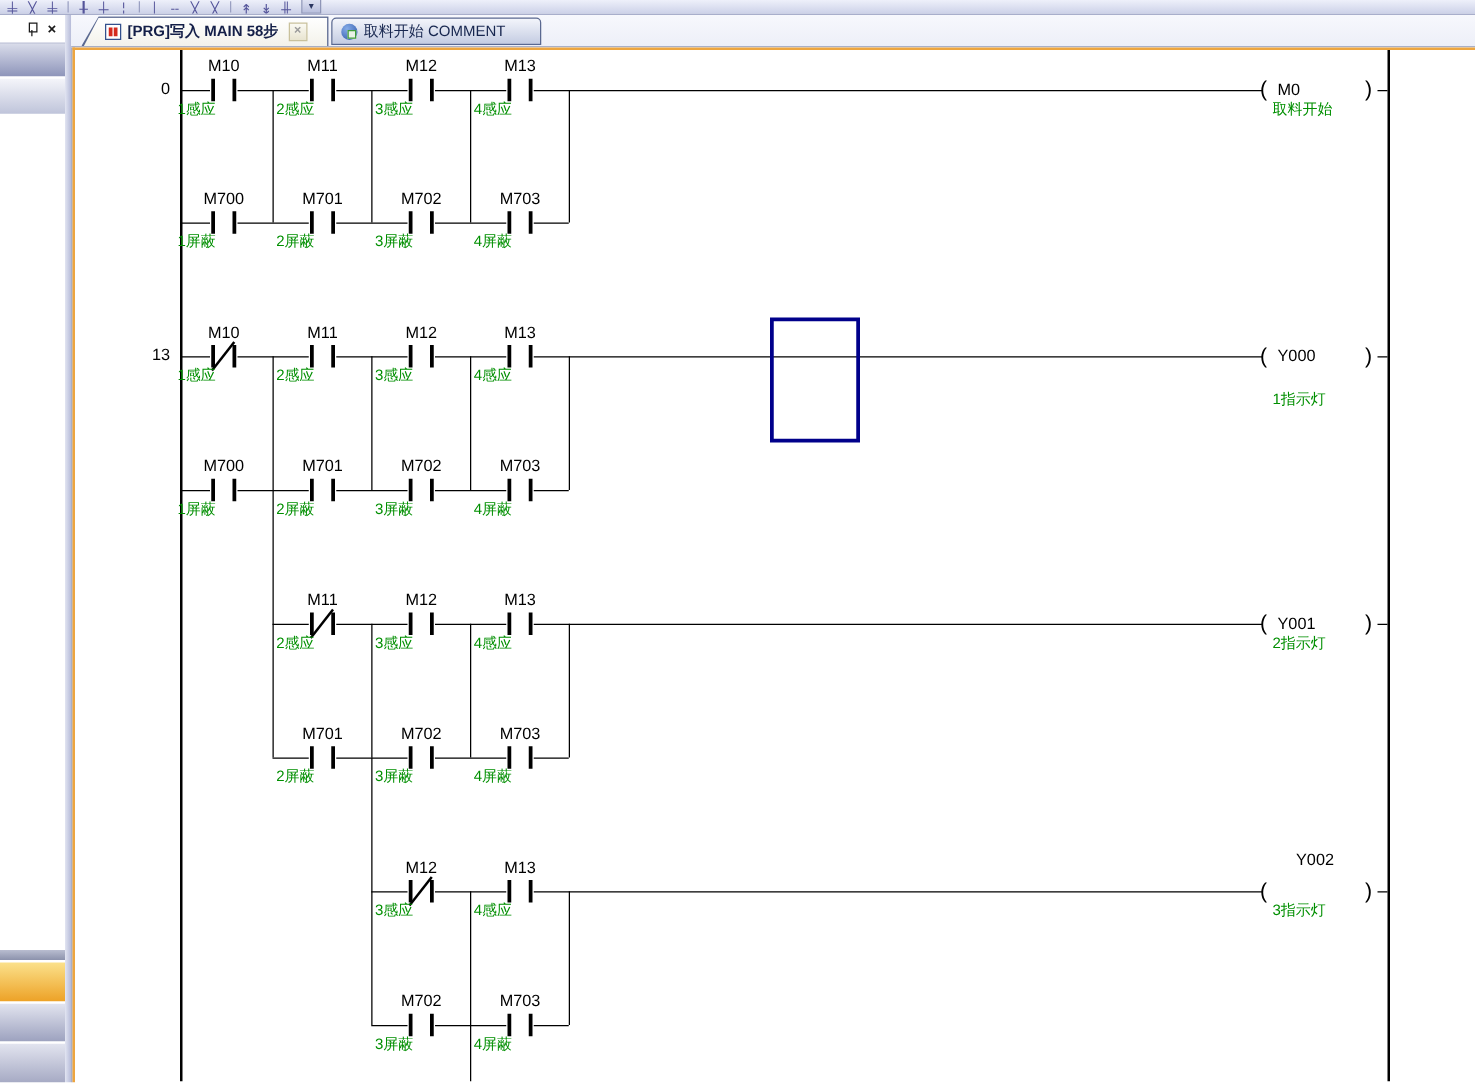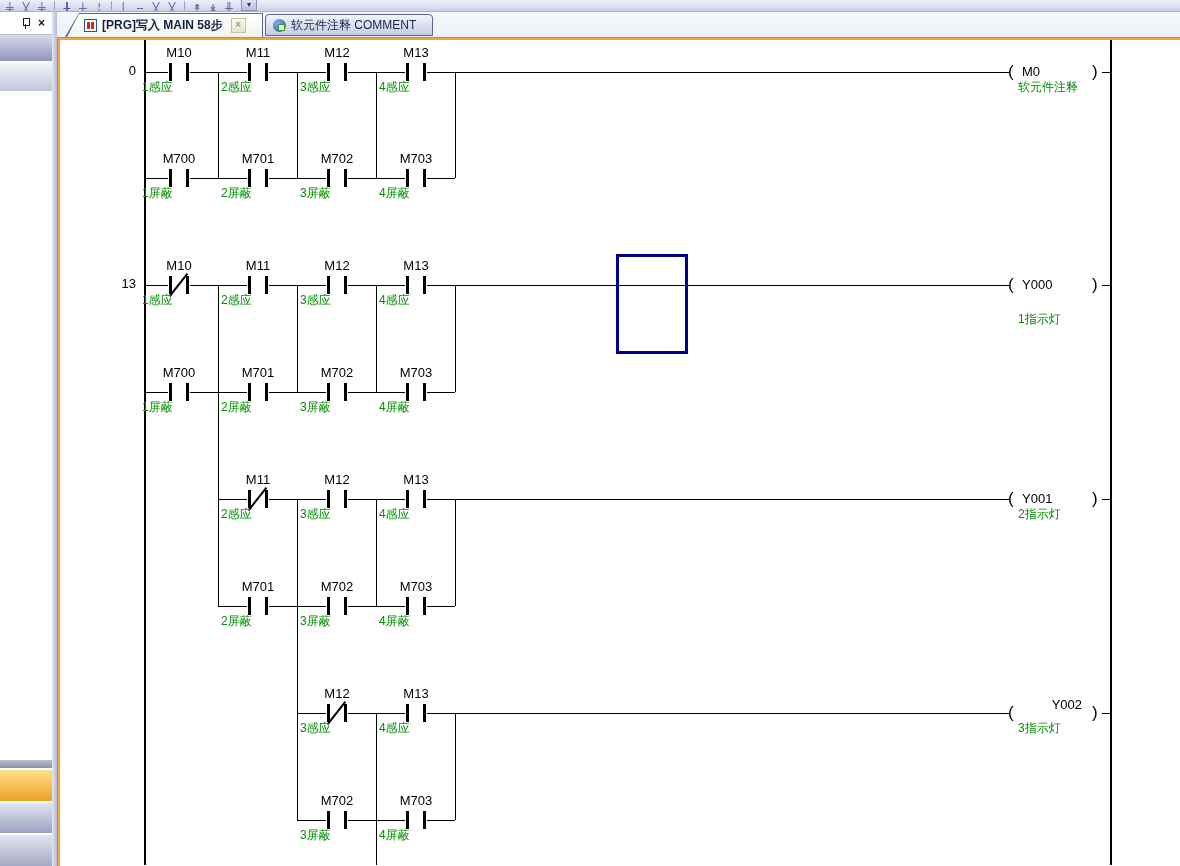--- a/index.html
+++ b/index.html
@@ -125,21 +125,21 @@
   <div class="tabbar">
     <div class="tab-active">
       <div class="tab-active-inner">
         <span class="prg-icon"></span>
         <span>[PRG]写入 MAIN 58步</span>
         <span class="tab-close">×</span>
       </div>
     </div>
     <div class="tab-inactive">
       <span class="cmt-icon"></span>
-      <span>软元件注释 COMMENT</span>
+      <span>取料开始 COMMENT</span>
     </div>
   </div>
   <div class="editor-body">
     <div class="orange-t"></div>
     <div class="orange-l"></div>
     <div class="ladder">
         <div class="vline rail" style="left: 84px; top: 0px; height: 825px;"></div>
         <div class="vline rail" style="left: 1050px; top: 0px; height: 825px;"></div>
         <div class="hline" style="left: 84px; top: 32px; width: 866px;"></div>
         <div class="stepn" style="left: 38px; top: 23px;">0</div>
@@ -193,21 +193,21 @@
         <div class="dev" style="left: 324px; top: 111px;">M703</div>
         <div class="cmt" style="left: 319px; top: 145px;">4屏蔽</div>
         <div class="vline" style="left: 158px; top: 32px; height: 106px;"></div>
         <div class="vline" style="left: 237px; top: 32px; height: 106px;"></div>
         <div class="vline" style="left: 316px; top: 32px; height: 106px;"></div>
         <div class="vline" style="left: 395px; top: 32px; height: 106px;"></div>
         <div class="paren" style="left: 948px; top: 21px;">(</div>
         <div class="dev" style="left: 962px; top: 24px; width: 60px; text-align: left;">M0</div>
         <div class="paren" style="left: 1032px; top: 21px;">)</div>
         <div class="hline" style="left: 1042px; top: 32px; width: 8px;"></div>
-        <div class="cmt" style="left: 958px; top: 39px;">软元件注释</div>
+        <div class="cmt" style="left: 958px; top: 39px;">取料开始</div>
         <div class="hline" style="left: 84px; top: 245px; width: 866px;"></div>
         <div class="stepn" style="left: 38px; top: 236px;">13</div>
         <div class="cell" style="left: 108px; top: 236px; width: 22px; height: 18px;">
           <div class="cbar" style="left: 1px;"></div>
           <div class="cbar" style="left: 18px;"></div>
           <div class="slash"></div>
         </div>
         <div class="dev" style="left: 87px; top: 218px;">M10</div>
         <div class="cmt" style="left: 82px; top: 252px;">1感应</div>
         <div class="cell" style="left: 187px; top: 236px; width: 22px; height: 18px;">
@@ -336,19 +336,19 @@
         <div class="cell" style="left: 345px; top: 771px; width: 22px; height: 18px;">
           <div class="cbar" style="left: 1px;"></div>
           <div class="cbar" style="left: 18px;"></div>
         </div>
         <div class="dev" style="left: 324px; top: 753px;">M703</div>
         <div class="cmt" style="left: 319px; top: 787px;">4屏蔽</div>
         <div class="vline" style="left: 316px; top: 673px; height: 107px;"></div>
         <div class="vline" style="left: 395px; top: 673px; height: 107px;"></div>
         <div class="vline" style="left: 316px; top: 780px; height: 45px;"></div>
         <div class="paren" style="left: 948px; top: 662px;">(</div>
-        <div class="dev" style="left: 962px; top: 657px; width: 60px; text-align: right;">Y002</div>
+        <div class="dev" style="left: 962px; top: 640px; width: 60px; text-align: center;">Y002</div>
         <div class="paren" style="left: 1032px; top: 662px;">)</div>
         <div class="hline" style="left: 1042px; top: 673px; width: 8px;"></div>
         <div class="cmt" style="left: 958px; top: 680px;">3指示灯</div>
       </div>
   </div>
 </div>
 
 </body></html>

